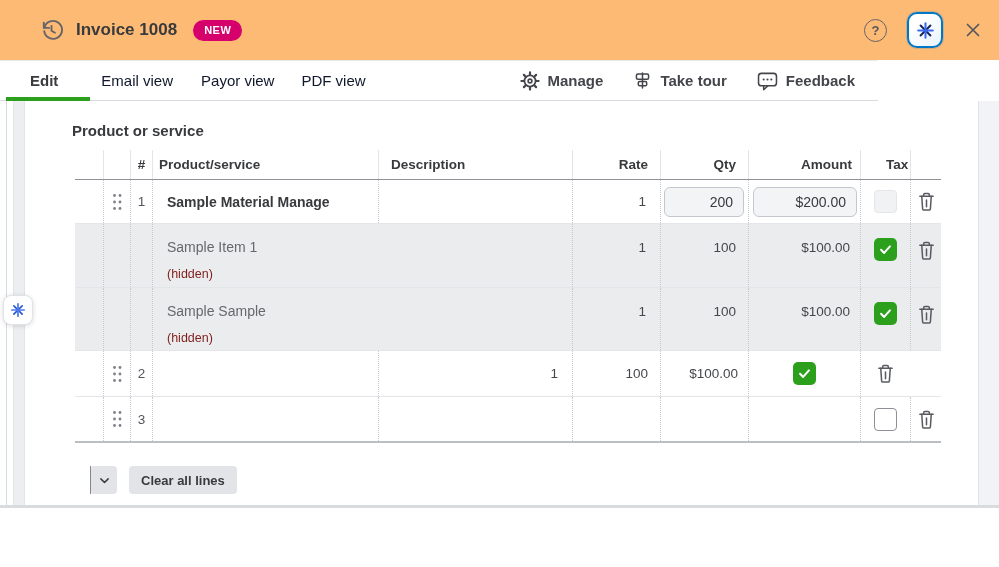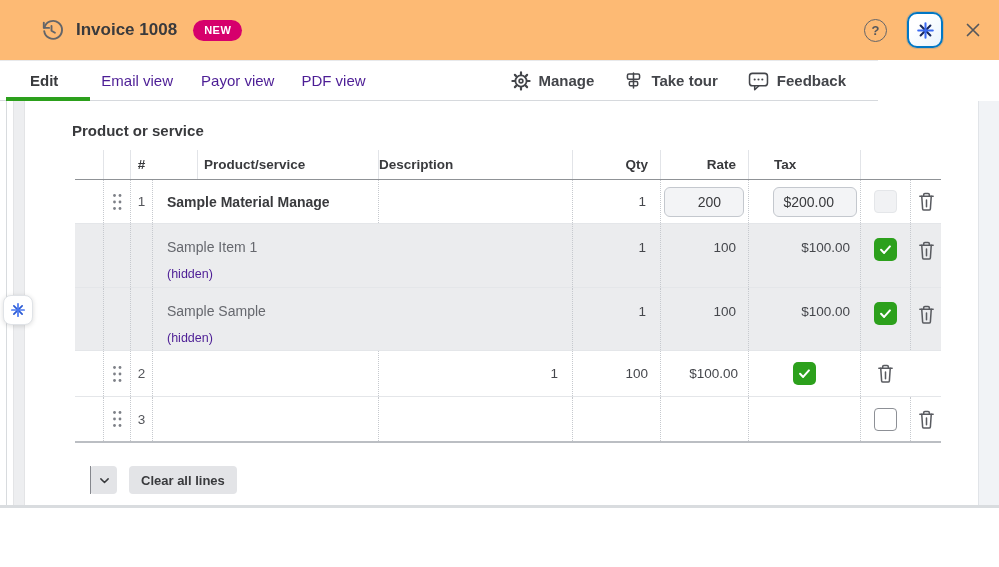--- a/index.html
+++ b/index.html
@@ -12,44 +12,44 @@
   .topbar { position:absolute; left:0; top:0; width:999px; height:60px; display:flex; align-items:center; background:#fdba74; }
   .history-btn { margin-left:38px; width:26px; height:26px; display:flex; align-items:center; justify-content:center; cursor:pointer; }
   .page-title { margin-left:12px; font-size:17px; font-weight:700; color:#393a3d; }
   .new-badge { margin-left:16px; background:#d6006c; color:#fff; font-size:11px; font-weight:700; letter-spacing:.5px; padding:5px 11px; border-radius:11px; line-height:1; }
   .topbar-right { margin-left:auto; margin-right:16px; display:flex; align-items:center; gap:20px; }
   .help-btn { width:23px; height:23px; border:1.5px solid #63656a; border-radius:50%; display:flex; align-items:center; justify-content:center; font-size:13px; font-weight:700; color:#55575c; cursor:pointer; }
   .assist-btn { width:36px; height:36px; border:2px solid #0077c5; border-radius:10px; background:linear-gradient(135deg,#ffffff 30%,#e8f3fd); box-shadow:0 0 0 1px rgba(0,119,197,.18); display:flex; align-items:center; justify-content:center; cursor:pointer; }
   .close-btn { width:20px; height:20px; display:flex; align-items:center; justify-content:center; cursor:pointer; }
   
   .tabbar { position:absolute; left:0; top:60px; width:878px; height:41px; border-top:1px solid #e8e9eb; border-bottom:1px solid #d6d9dd; display:flex; align-items:center; background:#fff; }
-  .tab { font-size:15px; color:#4c1d95; cursor:pointer; white-space:nowrap; }
+  .tab { font-size:15px; color:#0f172a; cursor:pointer; white-space:nowrap; }
   .tab.active { color:#393a3d; font-weight:700; }
   .tab-underline { position:absolute; left:6px; top:36px; width:84px; height:4px; background:#2ca01c; }
-  .tab-actions { margin-left:auto; margin-right:32px; display:flex; align-items:center; gap:30px; }
+  .tab-actions { margin-left:auto; margin-right:23px; display:flex; align-items:center; gap:30px; }
   .tab-action { display:flex; align-items:center; gap:8px; font-size:15px; font-weight:700; color:#43454a; cursor:pointer; white-space:nowrap; }
   
   .left-border-line { position:absolute; left:6px; top:101px; width:1px; height:406px; background:#d8dbde; }
   .left-strip { position:absolute; left:13px; top:101px; width:12px; height:406px; background:#edeef0; border-left:1px solid #e3e4e6; border-right:1px solid #e3e4e6; }
   .right-strip { position:absolute; left:978px; top:101px; width:21px; height:406px; background:#f1f3f6; border-left:1px solid #e1e4e8; }
   .assist-float { position:absolute; left:3px; top:295px; width:30px; height:30px; background:#fff; border:1px solid #e0e3e7; border-radius:8px; box-shadow:0 1px 5px rgba(0,0,0,.14); display:flex; align-items:center; justify-content:center; cursor:pointer; }
   
   .section-title { position:absolute; left:72px; top:122px; font-size:15px; font-weight:700; color:#393a3d; }
   
   .ptable { position:absolute; left:75px; top:150px; width:866px; border-bottom:2px solid #bbbec3; }
   .grid { display:grid; grid-template-columns:28px 27px 22px 226px 194px 88px 88px 112px 50px 31px; }
   .thead { height:30px; border-bottom:1px solid #8f9296; }
   .thead .c { font-size:13.5px; font-weight:700; color:#393a3d; }
   .thead .c + .c { border-left:1px solid #e2e4e8; }
   .trow .c + .c { border-left:1px dotted #c6c9ce; }
   .c { display:flex; align-items:center; min-width:0; }
   .c.center { justify-content:center; }
   .c.right { justify-content:flex-end; }
-  .hd-product { padding-left:6px;margin-left:45px; }
-  .hd-desc { padding-left:0; }
+  .hd-product { padding-left:6px; }
+  .hd-desc { padding-left:12px; }
   .hd-qty,.hd-rate { padding-right:12px; justify-content:flex-end; }
   .hd-amount { padding-right:8px; justify-content:flex-end; }
   .hd-tax { padding-left:25px; }
   .r-main1 { height:43px; }
   .r-sub1 { height:64px; }
   .r-sub2 { height:63px; }
   .r-main2 { height:46px; }
   .r-main3 { height:45px; }
   .trow { background:#fff; }
   .trow.sub { background:#ebecee; }
@@ -57,24 +57,24 @@
   .cell-product { padding-left:14px; font-size:14px; color:#45474c; }
   .cell-product.bold { font-weight:700; color:#393a3d; }
   .num { font-size:13.5px; color:#54565b; }
   .val { font-size:13.5px; color:#45474c; }
   .c.qty { padding-right:14px; justify-content:flex-end; }
   .c.rate { padding-right:12px; justify-content:flex-end; }
   .c.amount { padding-right:10px; justify-content:flex-end; }
   .sub .c { align-items:flex-start; padding-top:16px; }
   .sub-product { display:block; padding:15px 0 0 14px; }
   .sub-line1 { font-size:14px; color:#66686e; }
-  .sub-line2 { font-size:12.5px; color:#4c1d95; margin-top:12px; }
-  .inputbox { height:30px; border:1px solid #c4c8ce; background:#f3f4f6; border-radius:6px; display:flex; align-items:center; justify-content:flex-end; padding:0 22px; font-size:14px; color:#393a3d; }
+  .sub-line2 { font-size:12.5px; color:#7f1d1d; margin-top:12px; }
+  .inputbox { height:30px; border:1px solid #c4c8ce; background:#f3f4f6; border-radius:6px; display:flex; align-items:center; justify-content:flex-end; padding:0 10px; font-size:14px; color:#393a3d; }
   .inputbox.rate { width:80px; margin-right:4px; }
-  .inputbox.amount { width:84px; margin-right:3px; }
+  .inputbox.amount { width:104px; margin-right:3px; }
   .chk { width:23px; height:23px; border-radius:4px; cursor:pointer; flex:0 0 auto; }
   .chk.disabled { background:#f1f2f4; border:1px solid #e4e6e9; cursor:default; }
   .chk.checked { background:#2ca01c; border-radius:5px; display:flex; align-items:center; justify-content:center; }
   .chk.unchecked { background:#fff; border:1.5px solid #8d9096; }
   .trash-btn { width:24px; height:24px; display:flex; align-items:center; justify-content:center; cursor:pointer; }
   .drag-handle { width:16px; height:20px; display:flex; align-items:center; justify-content:center; cursor:grab; }
   
   .line-buttons { position:absolute; left:90px; top:466px; display:flex; gap:12px; align-items:center; }
   .grey-btn { background:#e3e4e7; border-radius:4px; height:28px; display:flex; align-items:center; font-size:13px; font-weight:700; color:#393a3d; cursor:pointer; }
   .grey-btn .lbl { padding:0 12px; }
@@ -169,22 +169,23 @@
   <div class="section-title">Product or service</div>
 
   <div class="ptable">
 
     <div class="grid thead">
       <div class="c"></div>
       <div class="c"></div>
       <div class="c center">#</div>
       <div class="c hd-product">Product/service</div>
       <div class="c hd-desc">Description</div>
+      <div class="c hd-rate">Rate</div>
       <div class="c hd-qty">Qty</div>
-      <div class="c hd-rate">Rate</div>
+      <div class="c hd-amount">Amount</div>
       <div class="c hd-tax">Tax</div>
       <div class="c"></div>
     </div>
 
     <div class="grid trow r-main1">
       <div class="c"></div>
       <div class="c center">
         <div class="drag-handle">
           <svg width="14" height="20" viewBox="0 0 14 20">
               <g fill="#7d8087">

